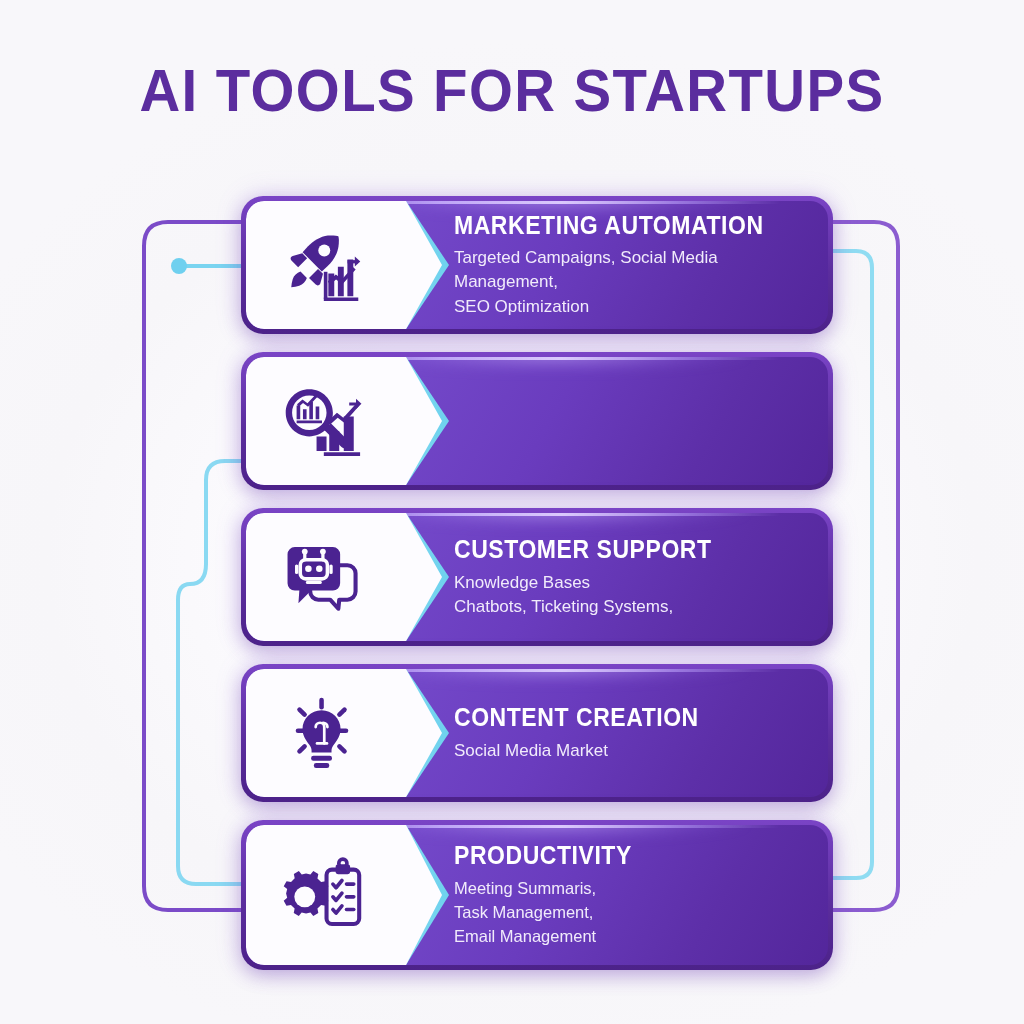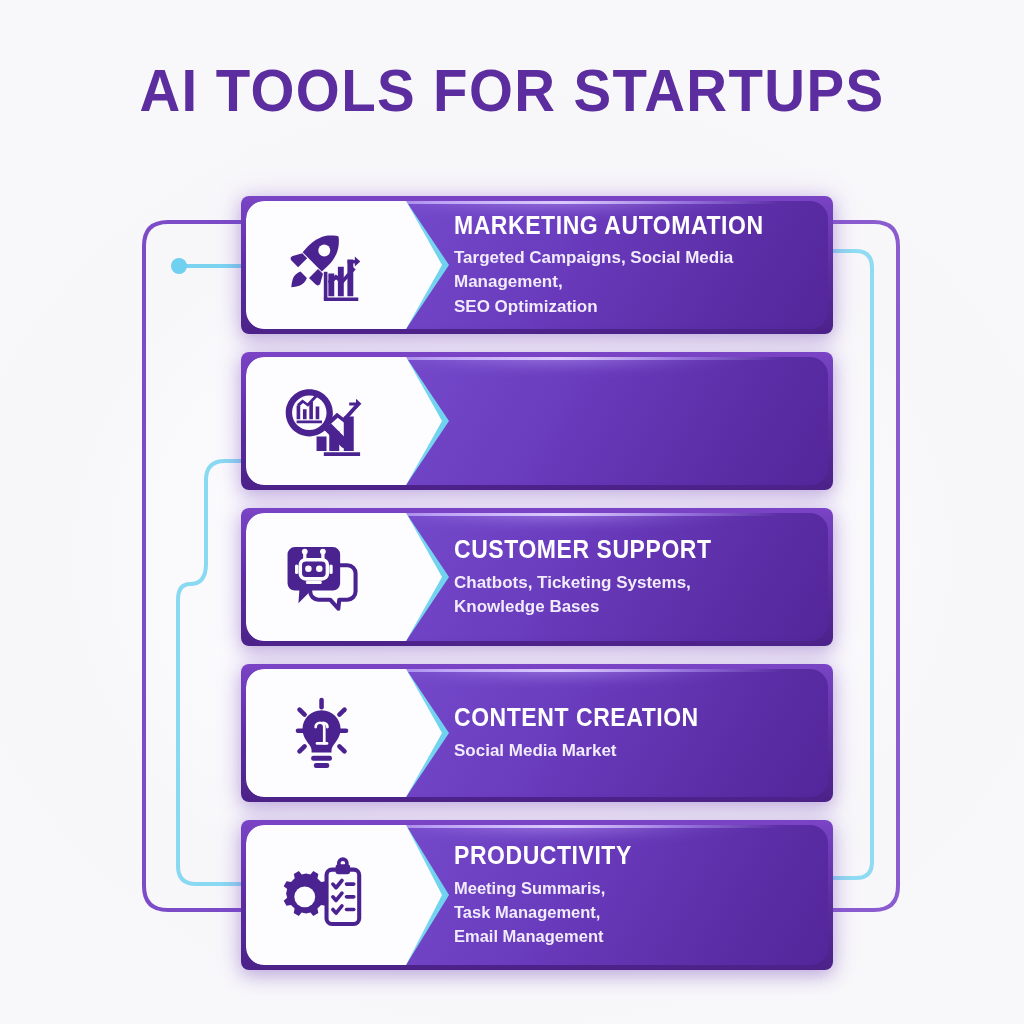--- a/index.html
+++ b/index.html
@@ -48,21 +48,21 @@
   .cards {
     position: absolute;
     left: 241px;
     top: 196px;
     width: 592px;
   }
   .card {
     position: relative;
     height: 128px;
     margin-bottom: 18px;
-    border-radius: 8px;
+    border-radius: 22px;
     padding: 5px;
     background: linear-gradient(180deg, #7a44c6 0%, #5b2d9e 55%, #4c2289 100%);
     box-shadow:
       0 6px 18px rgba(92, 46, 158, 0.30),
       0 0 26px rgba(150, 100, 230, 0.22);
   }
   .card-inner {
     position: relative;
     height: 100%;
     border-radius: 18px;
@@ -152,21 +152,21 @@
     font-size: 25px;
     letter-spacing: 0.6px;
     color: #ffffff;
     transform: scaleX(0.92);
     transform-origin: left center;
     margin-bottom: 7px;
     white-space: nowrap;
   }
   .card-desc {
     font-family: "Liberation Sans", sans-serif;
-    font-weight: 700;
+    font-weight: 400;
     font-size: 17px;
     line-height: 1.42;
     color: #f1ebfb;
   }
   .card-desc span { display: block; }
   
   .card.c5 { height: 140px; }
   .card.c5 .card-desc { font-size: 16.5px; line-height: 1.45; }
   .card.c1 .card-title { margin-bottom: 6px; }
 </style>
@@ -275,22 +275,22 @@
 
               <path d="M22 31v7M60 31v7" stroke="#fdfcff" stroke-width="3.6" stroke-linecap="round"></path>
 
               <path d="M34 49h14" stroke="#fdfcff" stroke-width="3.6" stroke-linecap="round"></path>
             </g>
           </svg>
         </div>
         <div class="card-text">
           <div class="card-title">CUSTOMER SUPPORT</div>
           <div class="card-desc">
+            <span>Knowledge Bases</span>
             <span>Chatbots, Ticketing Systems,</span>
-            <span>Knowledge Bases</span>
           </div>
         </div>
       </div>
     </div>
 
     <div class="card c4">
       <div class="card-inner">
         <div class="icon-point-edge"></div>
         <div class="icon-point"></div>
         <div class="icon-panel">

